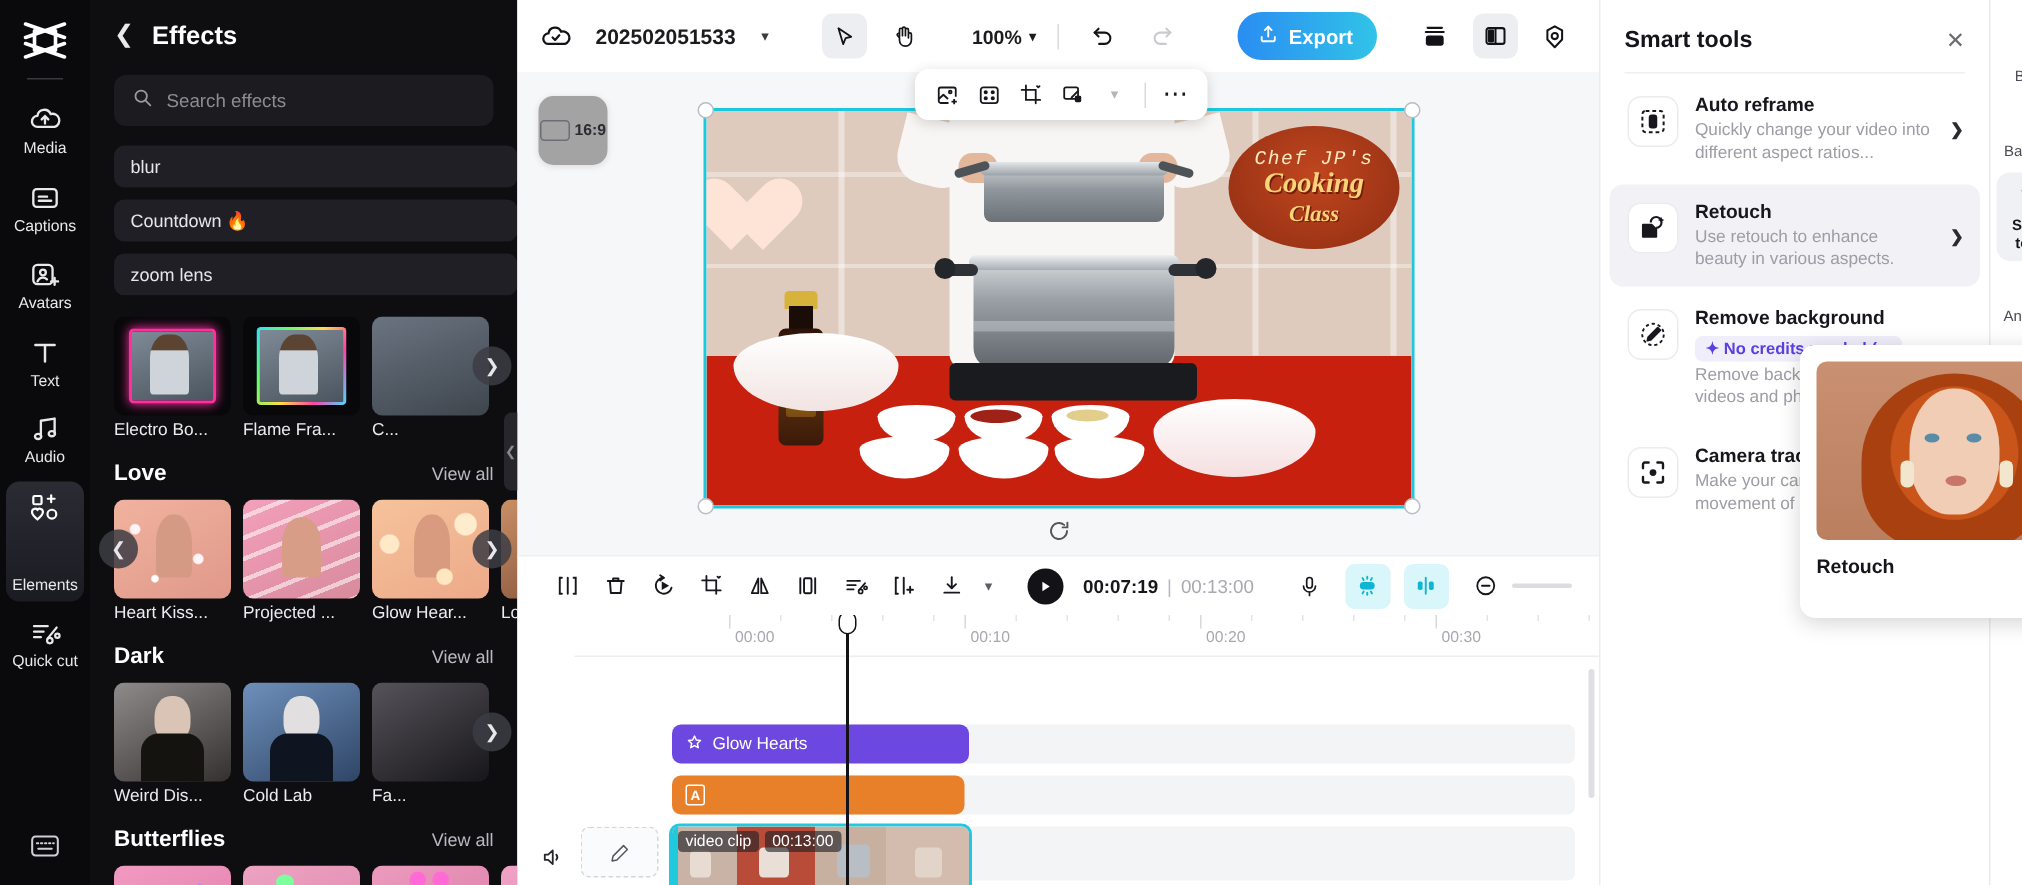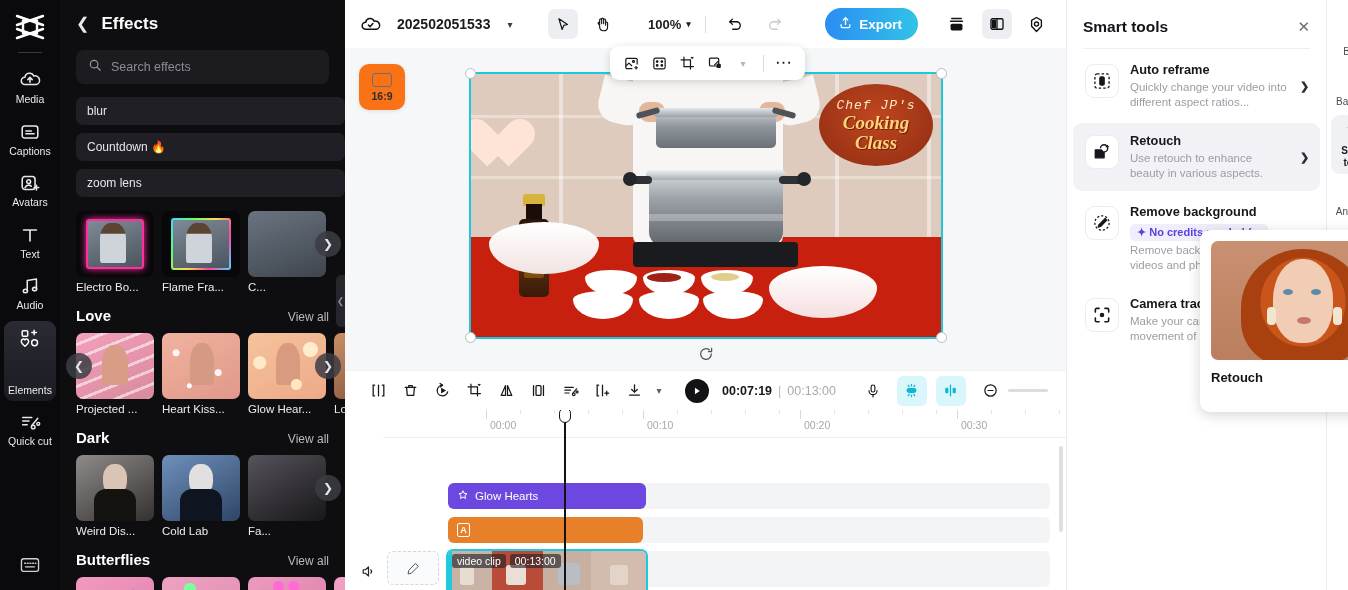--- a/index.html
+++ b/index.html
@@ -84,23 +84,23 @@
   .vdiv { width: 1px; height: 17px; background: #d9dade; margin: 0 4px; }
   .export {
     height: 32px; padding: 0 16px 0 13px; border-radius: 16px;
     background: linear-gradient(90deg,#2a8df2,#31c3e8); color: #fff; font-size: 13.5px; font-weight: bold;
     display: flex; align-items: center; gap: 6px; cursor: pointer; border: 0;
   }
 
   
   .stage { flex: 1 1 auto; background: #f6f7f9; position: relative; }
   .ratio-badge {
-    position: absolute; left: 14px; top: 16px; width: 46px; height: 46px; background: #f97316;
+    position: absolute; left: 14px; top: 16px; width: 46px; height: 46px; background: #a3a3a3;
     border-radius: 10px; box-shadow: 0 1px 4px rgba(0,0,0,.10);
-    display: flex; flex-direction: column; align-items: center; justify-content: center; gap: 3px; cursor: pointer;
+    display: flex; flex-direction: row; align-items: center; justify-content: center; gap: 3px; cursor: pointer;
   }
   .ratio-box { width: 20px; height: 14px; border: 1.6px solid #6d6d76; border-radius: 3px; }
   .ratio-txt { font-size: 10.5px; color: #2b2b31; font-weight: bold; }
   .video-wrap { position: absolute; left: 126px; top: 26px; width: 470px; height: 263px; }
   .video { position: absolute; inset: 0; outline: 2px solid #1ec8dc; overflow: hidden; }
   .handle { position: absolute; width: 11px; height: 11px; border-radius: 50%; background: #fff; border: 1.5px solid #b9bcc2; }
   .h-tl { left: -6px; top: -6px; } .h-tr { right: -6px; top: -6px; }
   .h-bl { left: -6px; bottom: -6px; } .h-br { right: -6px; bottom: -6px; }
   .rot-btn { position: absolute; left: 50%; transform: translateX(-50%); bottom: -28px; width: 22px; height: 22px; display:flex; align-items:center; justify-content:center; color:#444; }
 
@@ -309,32 +309,32 @@
       </div>
       <div class="arrow r">❯</div>
     </div>
 
     <div class="sec-head">
       <span class="sec-title">Love</span>
       <span class="sec-all">View all</span>
     </div>
     <div class="row">
       <div class="cell">
+        <div class="thumb" style="background:linear-gradient(150deg,#f0b39e,#e0988a);">
+          <div style="position:absolute;left:28px;top:10px;width:24px;height:42px;background:#d49a84;border-radius:45% 45% 12% 12%;"></div>
+          <div style="position:absolute;inset:0;background:radial-gradient(circle at 18% 30%,#fff5f7 0 3px,transparent 4px),radial-gradient(circle at 72% 60%,#fff5f7 0 3px,transparent 4px),radial-gradient(circle at 35% 80%,#fff 0 2px,transparent 3px);"></div>
+        </div>
+        <div class="cap">Heart Kiss...</div>
+      </div>
+      <div class="cell">
         <div class="thumb" style="background:linear-gradient(150deg,#f3a0bc,#d98a9c);">
           <div style="position:absolute;inset:0;background:repeating-linear-gradient(-22deg,rgba(255,255,255,.55) 0 3px,transparent 3px 13px);"></div>
           <div style="position:absolute;left:26px;top:12px;width:26px;height:40px;background:#d79d86;border-radius:45% 45% 12% 12%;"></div>
         </div>
         <div class="cap">Projected ...</div>
-      </div>
-      <div class="cell">
-        <div class="thumb" style="background:linear-gradient(150deg,#f0b39e,#e0988a);">
-          <div style="position:absolute;left:28px;top:10px;width:24px;height:42px;background:#d49a84;border-radius:45% 45% 12% 12%;"></div>
-          <div style="position:absolute;inset:0;background:radial-gradient(circle at 18% 30%,#fff5f7 0 3px,transparent 4px),radial-gradient(circle at 72% 60%,#fff5f7 0 3px,transparent 4px),radial-gradient(circle at 35% 80%,#fff 0 2px,transparent 3px);"></div>
-        </div>
-        <div class="cap">Heart Kiss...</div>
       </div>
       <div class="cell">
         <div class="thumb" style="background:linear-gradient(150deg,#f5c39c,#eda989);">
           <div style="position:absolute;left:28px;top:10px;width:24px;height:42px;background:#d99b80;border-radius:45% 45% 12% 12%;"></div>
           <div style="position:absolute;inset:0;background:radial-gradient(circle at 15% 45%,#ffe9c9 0 6px,transparent 7px),radial-gradient(circle at 80% 25%,#ffeccd 0 7px,transparent 8px),radial-gradient(circle at 62% 78%,#ffe7c2 0 5px,transparent 6px);"></div>
         </div>
         <div class="cap">Glow Hear...</div>
       </div>
       <div class="cell">
         <div class="thumb" style="background:linear-gradient(150deg,#c98f66,#7a4b33);"></div>
@@ -537,21 +537,21 @@
           <div style="position:absolute;left:176px;top:199px;width:34px;height:9px;background:#9e2218;border-radius:50%;"></div>
           <div style="position:absolute;left:230px;top:196px;width:52px;height:25px;background:#fff;border-radius:50%/30% 30% 70% 70%;"></div>
           <div style="position:absolute;left:240px;top:199px;width:28px;height:8px;background:#e3cd8a;border-radius:50%;"></div>
           <div style="position:absolute;left:102px;top:217px;width:60px;height:28px;background:#fff;border-radius:50%/30% 30% 70% 70%;"></div>
           <div style="position:absolute;left:168px;top:217px;width:60px;height:28px;background:#fff;border-radius:50%/30% 30% 70% 70%;"></div>
           <div style="position:absolute;left:232px;top:217px;width:60px;height:28px;background:#fff;border-radius:50%/30% 30% 70% 70%;"></div>
 
           <div style="position:absolute;right:8px;top:10px;width:114px;height:82px;background:radial-gradient(ellipse at 50% 40%,#c0461f,#8f2d12);border-radius:50%;display:flex;flex-direction:column;align-items:center;justify-content:center;gap:0;font-family:'Liberation Serif',serif;">
             <span style="color:#ffe9bf;font-size:13px;font-style:italic;letter-spacing:1px;font-family:'Liberation Mono',monospace;text-align:center;">Chef JP's</span>
             <span style="color:#ffd37a;font-size:19px;font-weight:bold;font-style:italic;line-height:20px;text-shadow:1px 1px 0 #6d1f08;">Cooking</span>
-            <span style="color:#ffd37a;font-size:19px;font-weight:bold;font-style:italic;line-height:20px;text-shadow:1px 1px 0 #6d1f08;">Class</span>
+            <span style="color:#ffd37a;font-size:15px;font-weight:bold;font-style:italic;line-height:20px;text-shadow:1px 1px 0 #6d1f08;">Class</span>
           </div>
         </div>
 
         <div class="handle h-tl"></div>
         <div class="handle h-tr"></div>
         <div class="handle h-bl"></div>
         <div class="handle h-br"></div>
         <div class="rot-btn">
           <svg width="16" height="16" viewBox="0 0 24 24" fill="none" stroke="#555" stroke-width="1.9" stroke-linecap="round">
               <path d="M20 12a8 8 0 11-2.8-6.1"></path>

